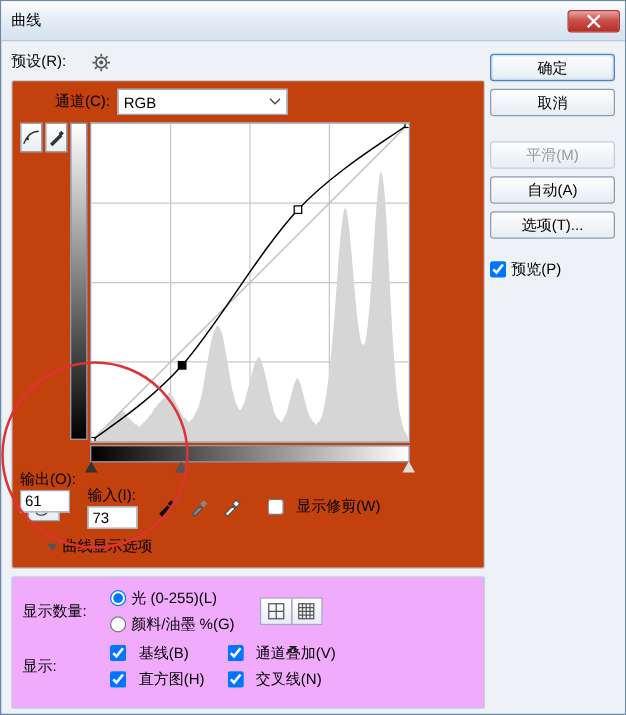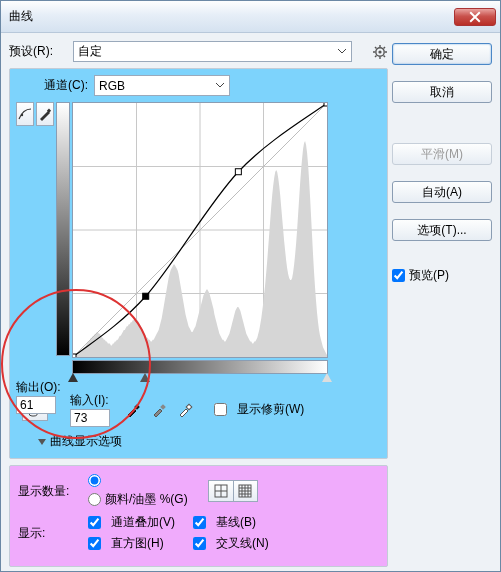--- a/index.html
+++ b/index.html
@@ -4,29 +4,29 @@
 <style>
 *{box-sizing:border-box;margin:0;padding:0;font-family:"Microsoft YaHei",SimSun,Arial,sans-serif;font-size:12px}
 body{background:#fff}
 .window{width:501px;height:572px;border:1px solid #6b88a5;background:#eef2f6;position:relative}
 .titlebar{height:32px;background:linear-gradient(#fdfefe,#e6eef7 45%,#d5e2f0);border-bottom:1px solid #b8c8da;display:flex;align-items:center;padding:0 4px 0 8px}
 .titlebar-title{flex:1;color:#000}
 .close-btn{width:42px;height:18px;border:1px solid #a33;border-radius:3px;background:linear-gradient(#e9a3a0,#c9524d 45%,#b82e26);display:flex;align-items:center;justify-content:center;color:#fff;font-weight:bold;cursor:pointer}
 .close-btn svg{width:12px;height:12px}
 .body{display:flex;padding:8px 8px 8px 8px;gap:4px}
 .left-col{flex:1}
-.right-col{width:100px;display:flex;flex-direction:column;gap:16px;padding-top:2px}
+.right-col{width:100px;display:flex;flex-direction:column;gap:6px;padding-top:2px}
 .btn{height:22px;border:1px solid #8a9db3;border-radius:3px;background:linear-gradient(#fdfefe,#e7edf4);text-align:center;line-height:20px;cursor:pointer}
 .btn.primary{border-color:#4a87c7;box-shadow:0 0 2px #6fa6dd inset}
 .btn.disabled{color:#9a9a9a;border-color:#c6cfd9}
 .row{display:flex;align-items:center;gap:20px;margin-bottom:6px}
 .preset-combo{flex:1;height:21px;border:1px solid #9aa9bb;background:#fff;display:flex;align-items:center;padding:0 4px;position:relative}
 .preset-combo .arrow{position:absolute;right:4px}
 .gear{width:16px;height:16px}
-.frame{border:1px solid #c3ccd7;border-radius:2px;padding:6px 6px 8px 6px;background:#7dd3fc;position:relative}
+.frame{border:1px solid #c3ccd7;border-radius:2px;padding:6px 6px 8px 6px;background:#c2410c;position:relative}
 .channel-row{display:flex;align-items:center;gap:6px;margin-bottom:6px;padding-left:28px}
 .channel-combo{width:136px;height:21px;border:1px solid #9aa9bb;background:#fff;display:flex;align-items:center;padding:0 4px;position:relative}
 .channel-combo .arrow{position:absolute;right:4px}
 .tool-col-wrap{display:flex;gap:2px}
 .tool-single{width:18px;border:1px solid #9aa9bb;background:linear-gradient(#fff,#e7edf4);display:flex;align-items:center;justify-content:center}
 .curve-area{display:flex;gap:2px;margin-top:2px}
 .vstrip{width:14px;height:254px;background:linear-gradient(#fff,#000);border:1px solid #8a9db3}
 .curve-box{width:256px;height:256px;border:1px solid #8a9db3;background:#fff;position:relative;overflow:hidden}
 .curve-box svg{position:absolute;left:0;top:0}
 .hstrip-row{display:flex;margin-top:2px}
@@ -66,26 +66,20 @@
       <svg viewBox="0 0 10 10">
           <path d="M1 1 L9 9 M9 1 L1 9" stroke="#fff" stroke-width="1.6"></path>
         </svg>
     </div>
   </div>
 
   <div class="body">
     <div class="left-col">
       <div class="row">
         <span>预设(R):</span>
-        <div class="preset-combo">
-          <span>自定</span>
-          <span class="arrow"><svg viewBox="0 0 10 10">
-                <path d="M1 3 L5 7 L9 3" fill="none" stroke="#444"></path>
-              </svg></span>
-        </div>
         <span class="gear">
           <svg viewBox="0 0 16 16">
               <circle cx="8" cy="8" r="4.2" fill="none" stroke="#555" stroke-width="1.4"></circle>
               <circle cx="8" cy="8" r="1.6" fill="#555"></circle>
               <g stroke="#555" stroke-width="1.4">
                 <line x1="8" y1="1" x2="8" y2="3"></line>
                 <line x1="8" y1="13" x2="8" y2="15"></line>
                 <line x1="1" y1="8" x2="3" y2="8"></line>
                 <line x1="13" y1="8" x2="15" y2="8"></line>
                 <line x1="3" y1="3" x2="4.5" y2="4.5"></line>
@@ -199,20 +193,21 @@
           <span>曲线显示选项</span>
         </div>
       </div>
 
       <div class="frame2">
         <div class="opt-row">
           <span class="opt-label">显示数量:</span>
           <div class="radio-col">
             <label class="radio-item">
                 <input type="radio" name="da" checked="" style="">
+                <span>光 (0-255)(L)</span>
               </label>
             <label class="radio-item">
                 <input type="radio" name="da" style="">
                 <span>颜料/油墨 %(G)</span>
               </label>
           </div>
           <div class="grid-btns" style="margin-left:10px">
             <div class="grid-btn">
                 <svg width="14" height="14">
                   <rect x="1" y="1" width="12" height="12" fill="none" stroke="#555"></rect>
@@ -231,25 +226,25 @@
                   <line x1="1" y1="10" x2="13" y2="10" stroke="#555"></line>
                 </svg>
               </div>
           </div>
         </div>
         <div class="opt-row">
           <span class="opt-label">显示:</span>
           <div class="chk-grid">
             <label class="chk">
                 <input type="checkbox" checked="" style="">
+                <span>基线(B)</span>
+              </label>
+            <label class="chk">
+                <input type="checkbox" checked="" style="">
                 <span>通道叠加(V)</span>
-              </label>
-            <label class="chk">
-                <input type="checkbox" checked="" style="">
-                <span>基线(B)</span>
               </label>
             <label class="chk">
                 <input type="checkbox" checked="" style="">
                 <span>直方图(H)</span>
               </label>
             <label class="chk">
                 <input type="checkbox" checked="" style="">
                 <span>交叉线(N)</span>
               </label>
           </div>

